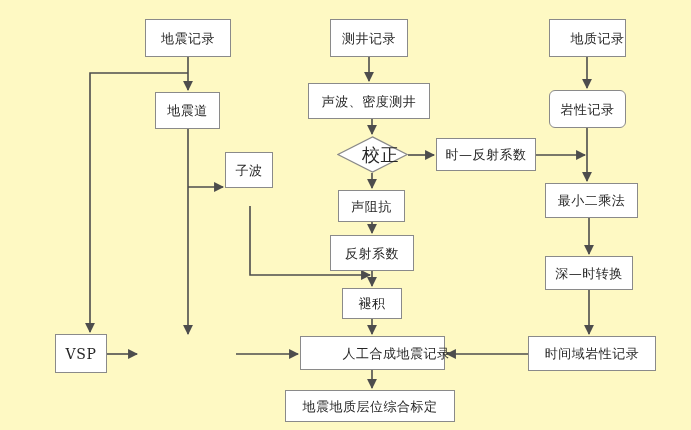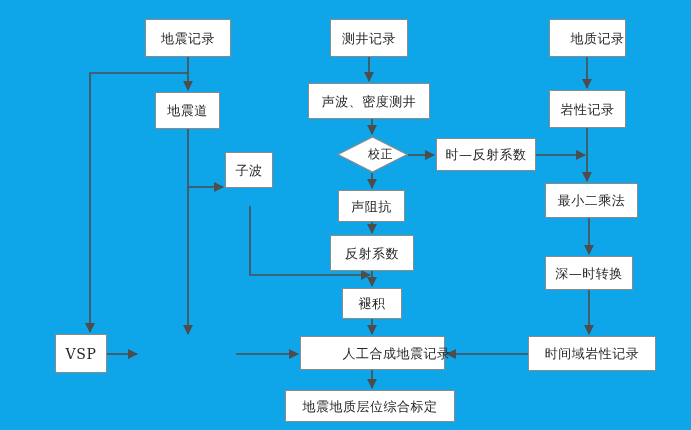--- a/index.html
+++ b/index.html
@@ -4,21 +4,21 @@
 <style>
   html, body {
     margin: 0;
     padding: 0;
     background: #ffffff;
   }
   #canvas {
     position: relative;
     width: 691px;
     height: 430px;
-    background: #0ea5e9;
+    background: #fef9c3;
     overflow: hidden;
     font-family: "DejaVu Sans", "Liberation Sans", sans-serif;
   }
   svg.layer {
     position: absolute;
     left: 0;
     top: 0;
     width: 691px;
     height: 430px;
   }
@@ -48,21 +48,21 @@
     justify-content: center;
   }
   .diamond-wrap svg {
     position: absolute;
     left: 0;
     top: 0;
   }
   .diamond-label {
     position: relative;
     z-index: 2;
-    font-size: 12px;
+    font-size: 18px;
     color: #262626;
     letter-spacing: 0.5px;
     white-space: nowrap;
     margin-left: 16px;
   }
 </style>
 </head>
 <body>
 
 <div id="canvas">
@@ -173,21 +173,21 @@
   </div>
 
   <div class="node" style="left:436px; top:138px; width:100px; height:33px;">
     <span>时—反射系数</span>
   </div>
 
   <div class="node" style="left:549px; top:19px; width:77px; height:38px;padding-left:20px;">
     <span>地质记录</span>
   </div>
 
-  <div class="node" style="left:549px; top:90px; width:77px; height:38px;">
+  <div class="node" style="left:549px; top:90px; width:77px; height:38px;border-radius:6px;">
     <span>岩性记录</span>
   </div>
 
   <div class="node" style="left:545px; top:183px; width:93px; height:35px;">
     <span>最小二乘法</span>
   </div>
 
   <div class="node" style="left:545px; top:256px; width:88px; height:34px;">
     <span>深—时转换</span>
   </div>

